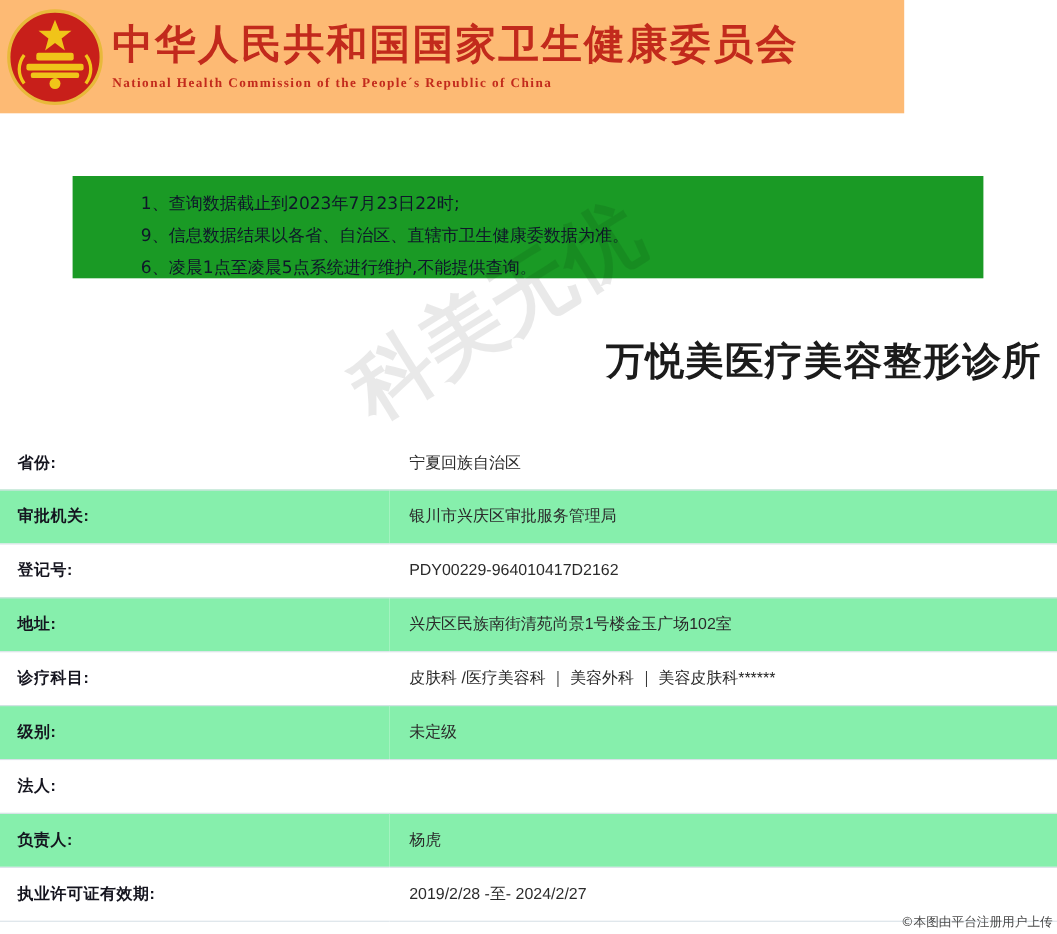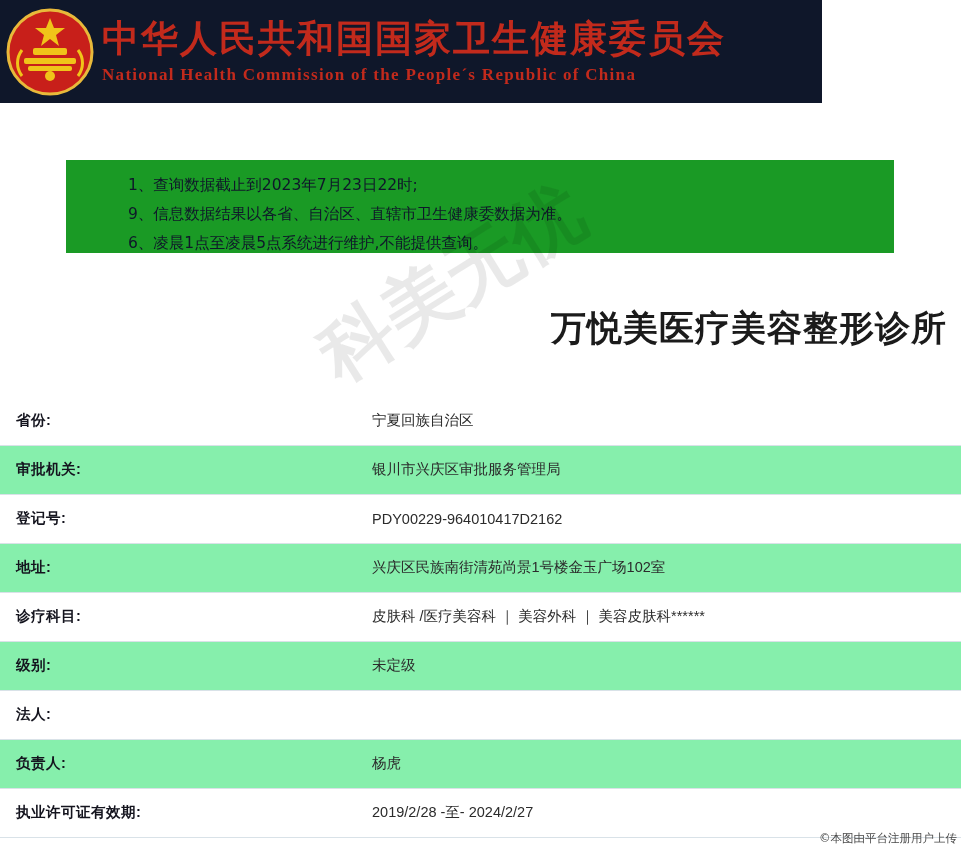--- a/index.html
+++ b/index.html
@@ -13,21 +13,21 @@
     font-family: "Liberation Sans", sans-serif;
     color: #222;
     position: relative;
     overflow: hidden;
   }
 
   
   .header-banner {
     width: 822px;
     height: 103px;
-    background: #0f172a;
+    background: #fdba74;
     display: flex;
     align-items: center;
     position: relative;
     overflow: hidden;
   }
   .emblem {
     width: 92px;
     height: 92px;
     margin-left: 4px;
     margin-right: 6px;
@@ -44,21 +44,21 @@
     font-family: "DejaVu Sans", sans-serif;
     font-size: 37px;
     font-weight: bold;
     color: #c22a1c;
     letter-spacing: 2px;
     line-height: 1.15;
     white-space: nowrap;
   }
   .header-en {
     font-family: "Liberation Serif", serif;
-    font-size: 17px;
+    font-size: 12px;
     font-weight: bold;
     color: #c22a1c;
     letter-spacing: 1.3px;
     margin-top: 5px;
     white-space: nowrap;
   }
 
   
   .notice {
     position: absolute;

